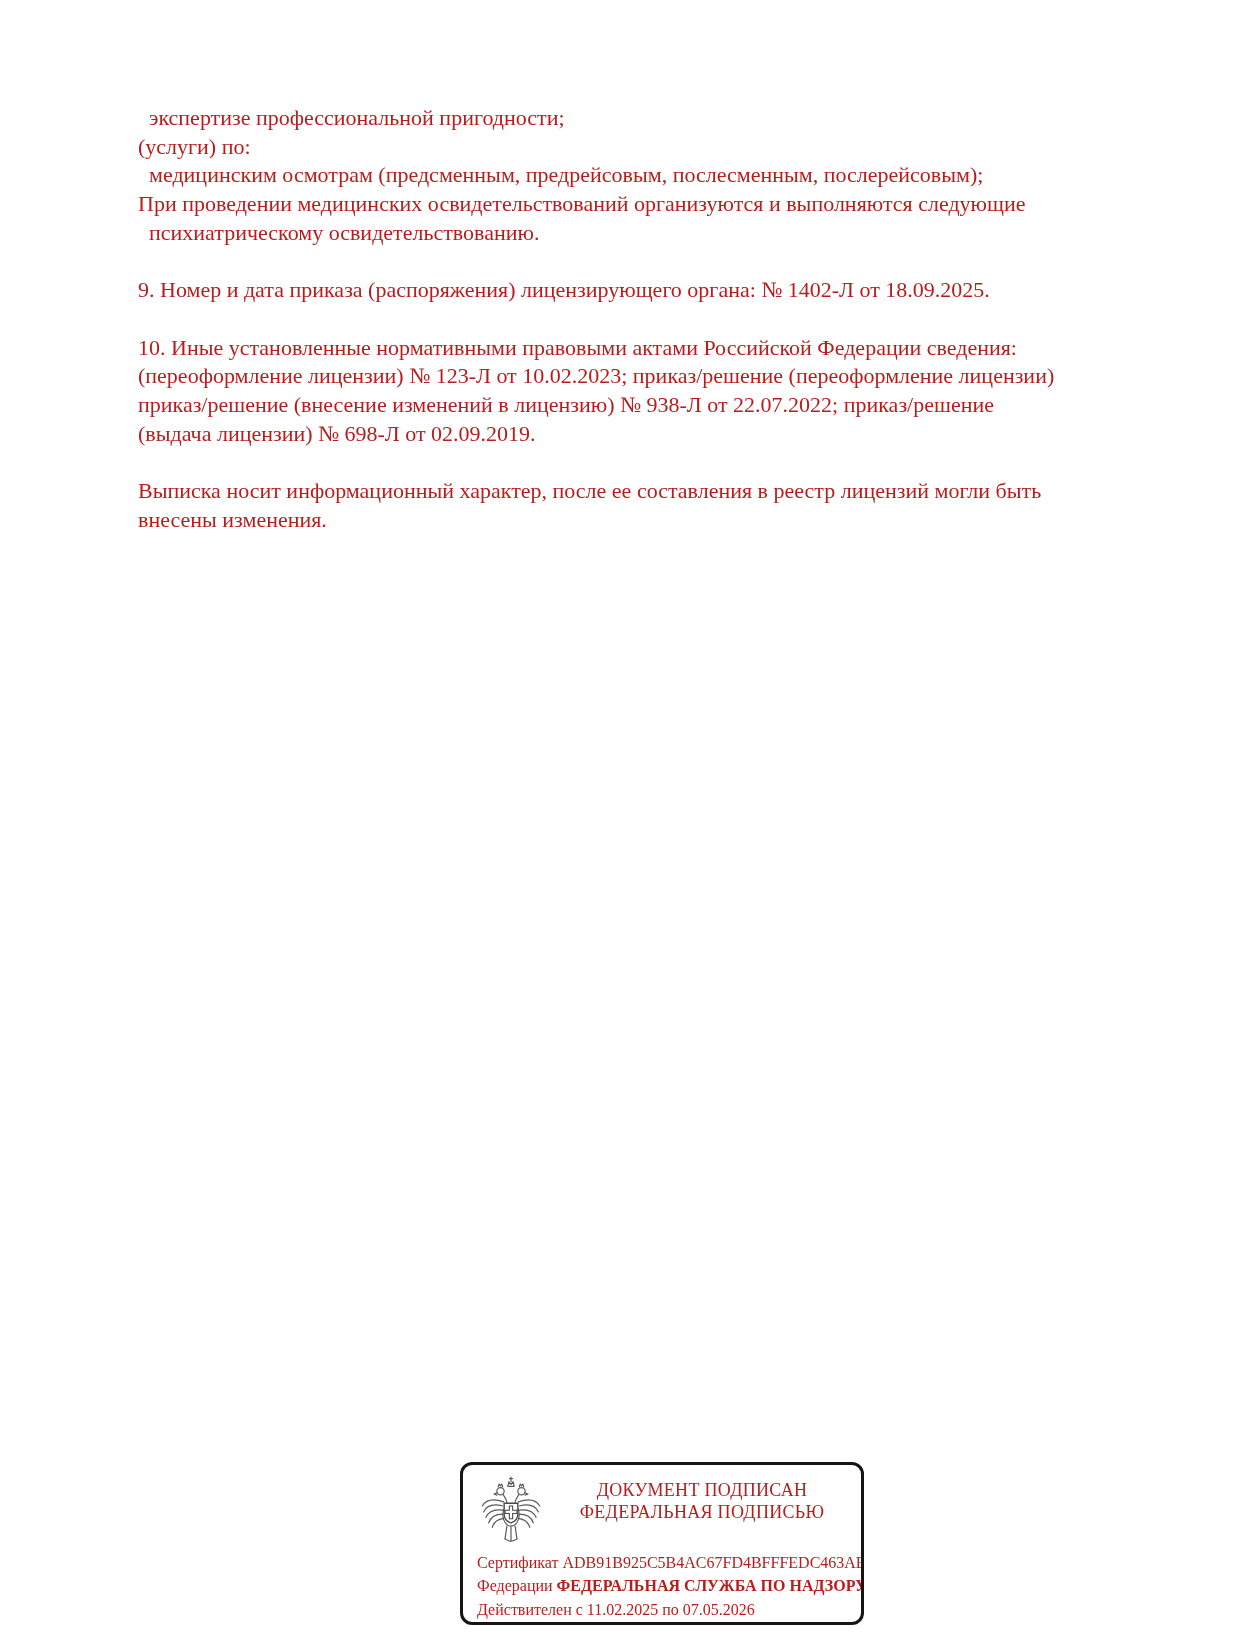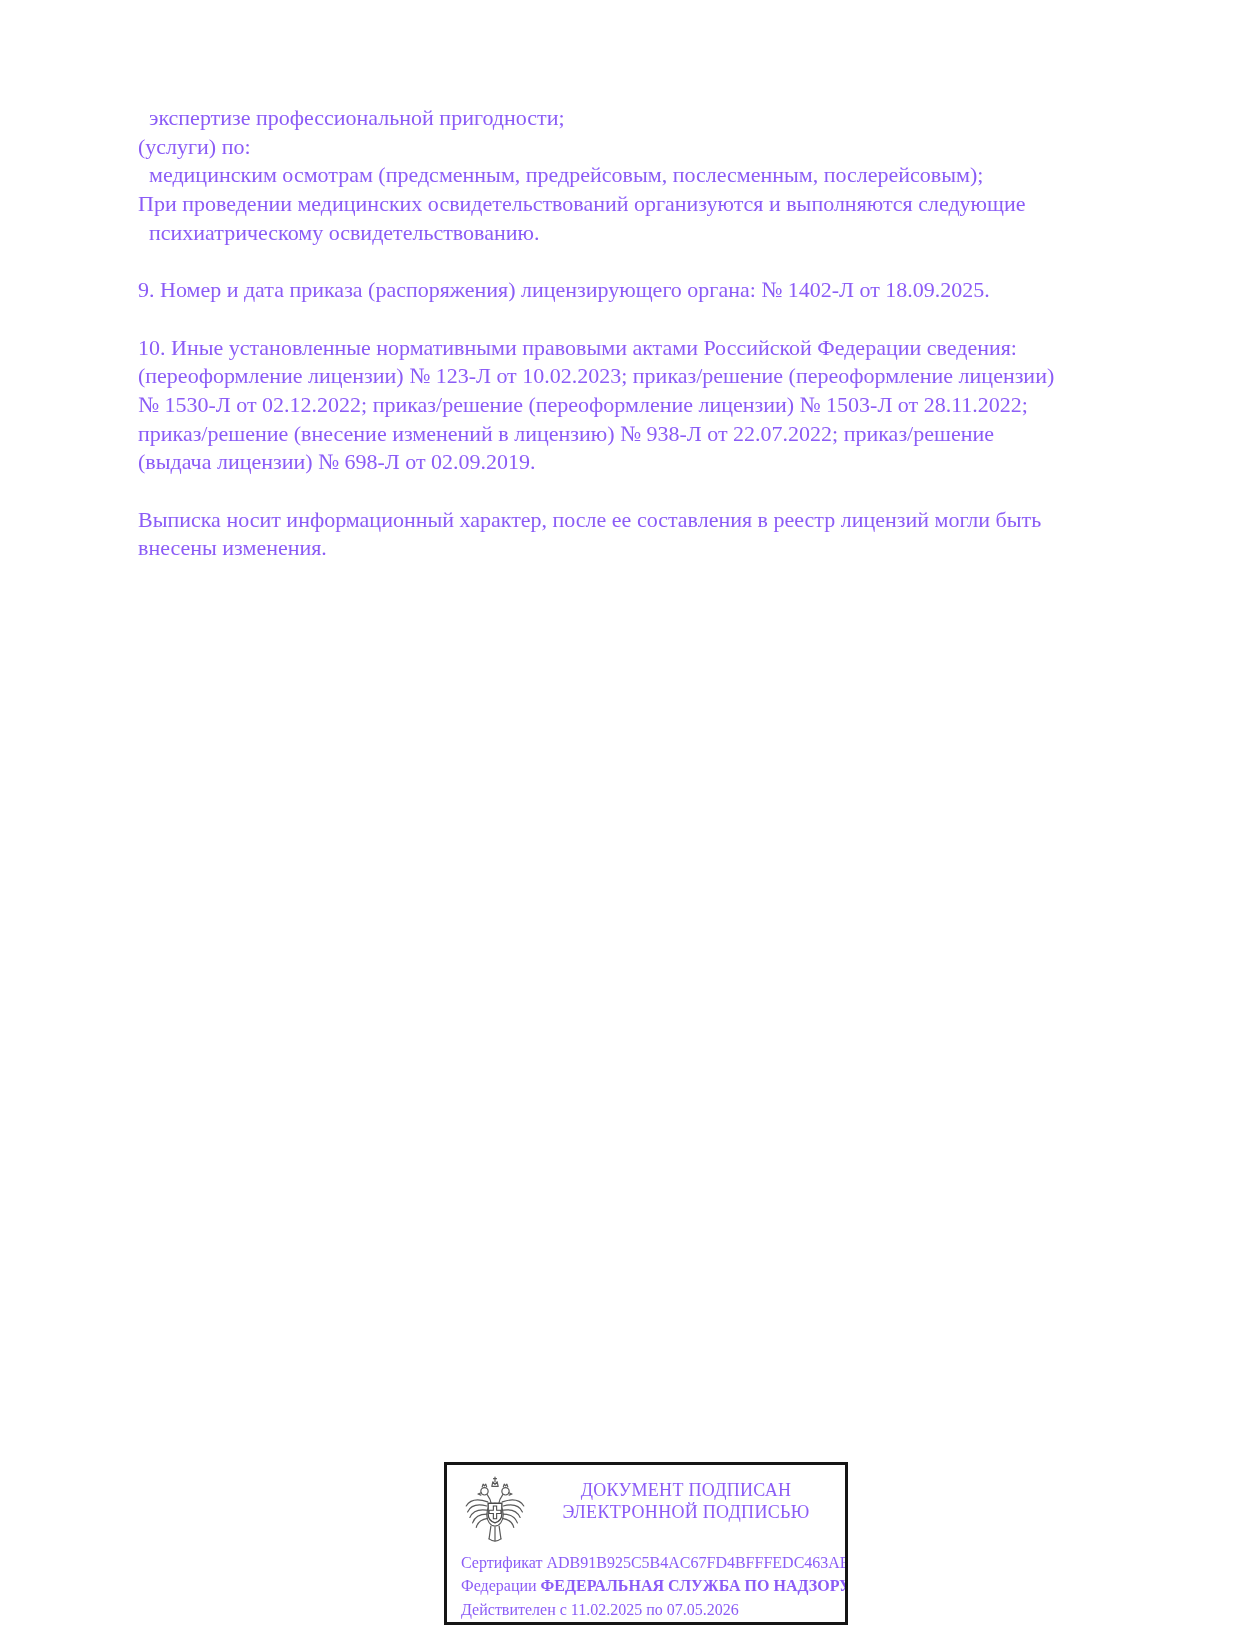--- a/index.html
+++ b/index.html
@@ -6,21 +6,21 @@
     margin: 0;
     padding: 0;
     background: #ffffff;
   }
   .page {
     position: relative;
     width: 1240px;
     height: 1650px;
     background: #ffffff;
     font-family: "Liberation Serif", "DejaVu Serif", serif;
-    color: #8b5cf6;
+    color: #b91c1c;
     overflow: hidden;
   }
   
   .doc-text {
     position: absolute;
     left: 138px;
     top: 104px;
     width: 1070px;
     font-size: 22px;
     line-height: 28.7px;
@@ -28,26 +28,26 @@
   .doc-text .line {
     height: 28.7px;
     white-space: pre;
   }
   .doc-text .line.indent {
     padding-left: 11px;
   }
   
   .stamp {
     position: absolute;
-    left: 444px;
+    left: 460px;
     top: 1462px;
     width: 404px;
     height: 163px;
     border: 3px solid #151515;
-    border-radius: 0;
+    border-radius: 12px;
     box-sizing: border-box;
     background: #ffffff;
     overflow: hidden;
   }
   .stamp-emblem {
     position: absolute;
     left: 16px;
     top: 9px;
     width: 64px;
     height: 74px;
@@ -84,21 +84,20 @@
       <div class="line indent">экспертизе профессиональной пригодности;</div>
       <div class="line">(услуги) по:</div>
       <div class="line indent">медицинским осмотрам (предсменным, предрейсовым, послесменным, послерейсовым);</div>
       <div class="line">При проведении медицинских освидетельствований организуются и выполняются следующие</div>
       <div class="line indent">психиатрическому освидетельствованию.</div>
       <div class="line">&nbsp;</div>
       <div class="line">9. Номер и дата приказа (распоряжения) лицензирующего органа: № 1402-Л от 18.09.2025.</div>
       <div class="line">&nbsp;</div>
       <div class="line">10. Иные установленные нормативными правовыми актами Российской Федерации сведения:</div>
       <div class="line">(переоформление лицензии) № 123-Л от 10.02.2023; приказ/решение (переоформление лицензии)</div>
-      <div class="line">№ 1530-Л от 02.12.2022; приказ/решение (переоформление лицензии) № 1503-Л от 28.11.2022;</div>
       <div class="line">приказ/решение (внесение изменений в лицензию) № 938-Л от 22.07.2022; приказ/решение</div>
       <div class="line">(выдача лицензии) № 698-Л от 02.09.2019.</div>
       <div class="line">&nbsp;</div>
       <div class="line">Выписка носит информационный характер, после ее составления в реестр лицензий могли быть</div>
       <div class="line">внесены изменения.</div>
     </div>
 
   <div class="stamp">
 
     <svg class="stamp-emblem" viewBox="0 0 70 78" xmlns="http://www.w3.org/2000/svg">
@@ -136,21 +135,21 @@
       </g>
 
       <g>
         <path d="M27.5 30.5 h15 v12 q0 7 -7.5 9.5 q-7.5 -2.5 -7.5 -9.5 z" fill="#ffffff" stroke="#4a4a4a" stroke-width="1.5"></path>
         <path d="M33.2 33.5 h3.6 v4.7 h4.7 v3.6 h-4.7 v5.7 h-3.6 v-5.7 h-4.7 v-3.6 h4.7 z" fill="none" stroke="#4a4a4a" stroke-width="1.2"></path>
       </g>
     </svg>
 
     <div class="stamp-title">
       <div>ДОКУМЕНТ ПОДПИСАН</div>
-      <div>ЭЛЕКТРОННОЙ ПОДПИСЬЮ</div>
+      <div>ФЕДЕРАЛЬНАЯ ПОДПИСЬЮ</div>
     </div>
 
     <div class="stamp-lines">
       <div><span>Сертификат</span> <span>ADB91B925C5B4AC67FD4BFFFEDC463AE</span></div>
       <div><span>Федерации</span> <span class="owner-value">ФЕДЕРАЛЬНАЯ СЛУЖБА ПО НАДЗОРУ В СФЕРЕ</span></div>
       <div>Действителен с 11.02.2025 по 07.05.2026</div>
     </div>
 
   </div>
 

